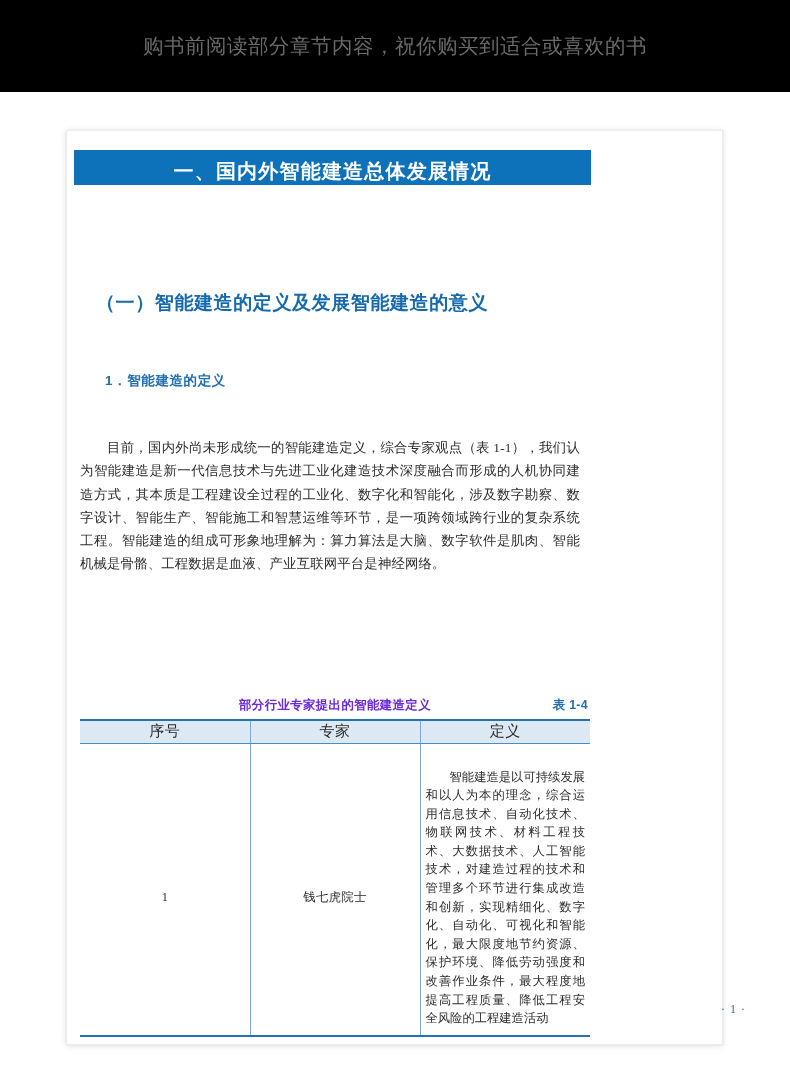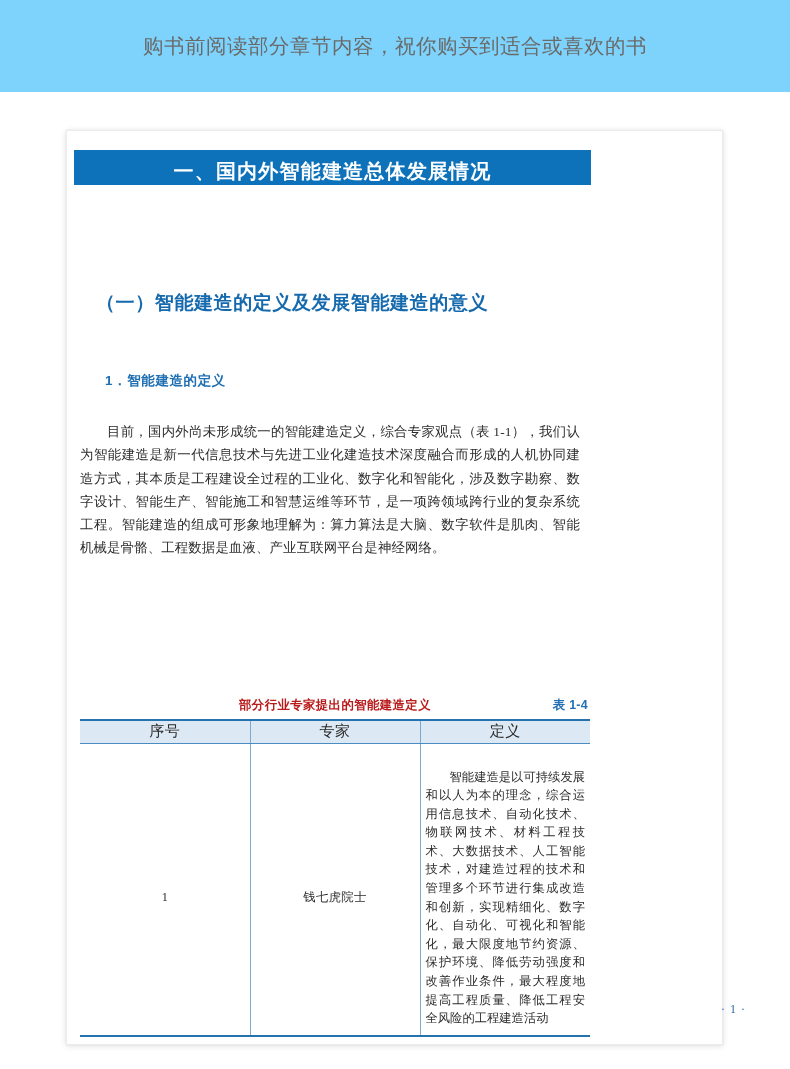--- a/index.html
+++ b/index.html
@@ -16,21 +16,21 @@
     position: relative;
   }
 
   
   .promo-bar {
     width: 790px;
     height: 92px;
     display: flex;
     align-items: center;
     justify-content: center;
-    background: #7dd3fc;
+    background: #000000;
   }
   .promo-text {
     font-family: "Liberation Sans", "DejaVu Sans", sans-serif;
     font-size: 20.5px;
     letter-spacing: 0.5px;
     color: #6a6a6a;
     white-space: nowrap;
     font-weight: 400;
   }
 
@@ -98,21 +98,21 @@
     font-size: 13.5px;
     color: #1f6fb2;
     letter-spacing: 0.6px;
     white-space: nowrap;
   }
 
   
   .body-block {
     position: absolute;
     left: 80px;
-    top: 420px;
+    top: 436px;
     width: 500px;
   }
   .body-para {
     font-family: "Liberation Serif", "DejaVu Serif", serif;
     font-size: 13.4px;
     line-height: 23.3px;
     color: #2c2c2c;
     text-indent: 27px;
     text-align: justify;
     text-justify: inter-ideograph;
@@ -132,21 +132,21 @@
     height: 20px;
     font-family: "Liberation Sans", "DejaVu Sans", sans-serif;
   }
   .table-caption-title {
     position: absolute;
     left: 0;
     right: 0;
     text-align: center;
     font-size: 12.4px;
     font-weight: bold;
-    color: #b91c1c;
+    color: #6d28d9;
     letter-spacing: 0.4px;
   }
   .table-caption-number {
     position: absolute;
     right: 2px;
     top: 0;
     font-size: 12.4px;
     font-weight: bold;
     color: #1f6fb2;
     letter-spacing: 0.3px;

